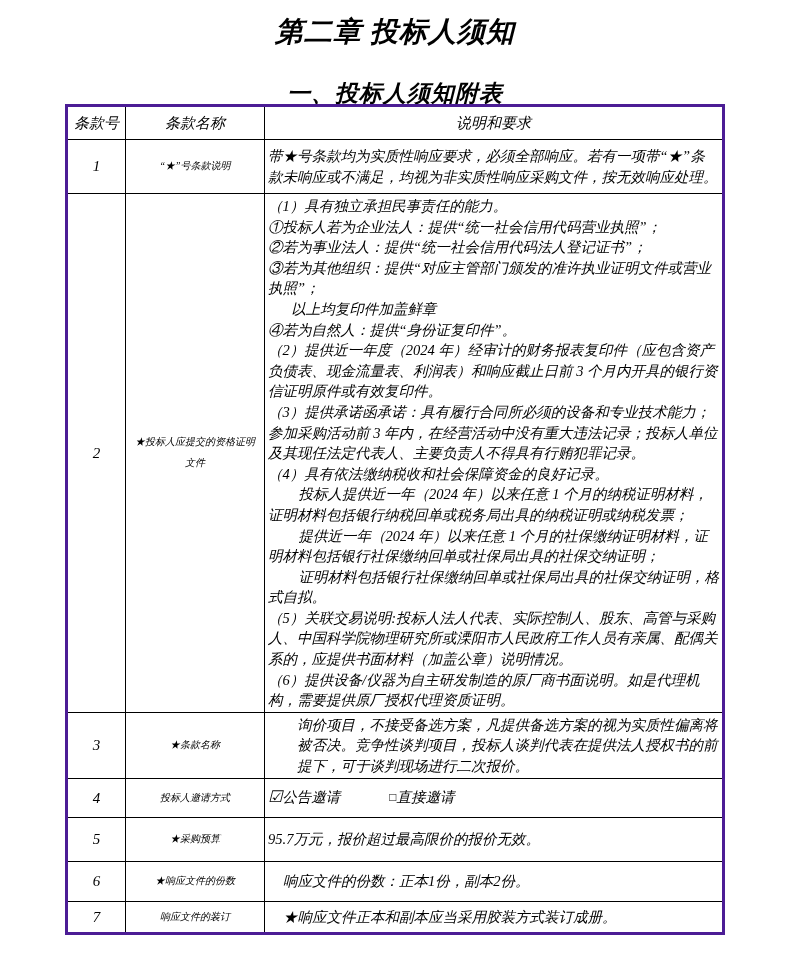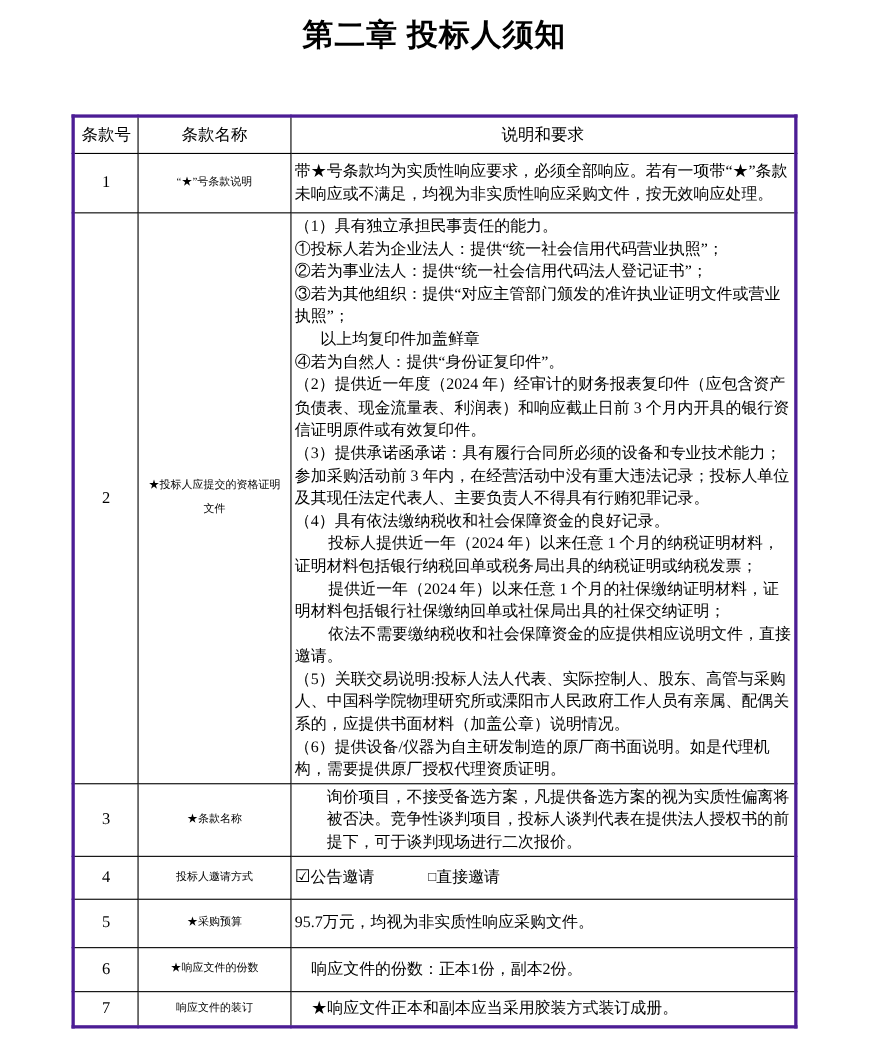--- a/index.html
+++ b/index.html
@@ -8,20 +8,21 @@
     background: #ffffff;
     font-family: "Liberation Serif", "DejaVu Serif", serif;
     color: #000;
   }
   .page {
     position: relative;
     width: 790px;
     height: 957px;
     background: #ffffff;
     overflow: hidden;
+    font-style: italic;
   }
   .chapter-title {
     margin-top: 13px;
     text-align: center;
     font-size: 28px;
     font-weight: bold;
     letter-spacing: 1px;
   }
   .section-title {
     margin-top: 27px;
@@ -71,20 +72,21 @@
   .cb { display: inline-block; }
   .cb-checked { font-size: 16px; }
   .cb-unchecked { font-size: 12px; position: relative; top: -1px; }
 </style>
 </head>
 <body>
 
 <div class="page">
 
   <div class="chapter-title">第二章 投标人须知</div>
+  <div class="section-title">一、投标人须知附表</div>
 
   <table class="notice-table">
     <colgroup>
         <col class="c1">
         <col class="c2">
         <col class="c3">
       </colgroup>
     <thead>
       <tr>
         <th>条款号</th>
@@ -110,21 +112,21 @@
           <p>①投标人若为企业法人：提供“统一社会信用代码营业执照”；</p>
           <p>②若为事业法人：提供“统一社会信用代码法人登记证书”；</p>
           <p>③若为其他组织：提供“对应主管部门颁发的准许执业证明文件或营业执照”；</p>
           <p class="indent-block">以上均复印件加盖鲜章</p>
           <p>④若为自然人：提供“身份证复印件”。</p>
           <p>（2）提供近一年度（2024 年）经审计的财务报表复印件（应包含资产负债表、现金流量表、利润表）和响应截止日前 3 个月内开具的银行资信证明原件或有效复印件。</p>
           <p>（3）提供承诺函承诺：具有履行合同所必须的设备和专业技术能力；参加采购活动前 3 年内，在经营活动中没有重大违法记录；投标人单位及其现任法定代表人、主要负责人不得具有行贿犯罪记录。</p>
           <p>（4）具有依法缴纳税收和社会保障资金的良好记录。</p>
           <p class="first-indent">投标人提供近一年（2024 年）以来任意 1 个月的纳税证明材料，证明材料包括银行纳税回单或税务局出具的纳税证明或纳税发票；</p>
           <p class="first-indent">提供近一年（2024 年）以来任意 1 个月的社保缴纳证明材料，证明材料包括银行社保缴纳回单或社保局出具的社保交纳证明；</p>
-          <p class="first-indent">依法不需要缴纳税收和社会保障资金的应提供相应说明文件，直接邀请。</p>
+          <p class="first-indent">证明材料包括银行社保缴纳回单或社保局出具的社保交纳证明，格式自拟。</p>
           <p>（5）关联交易说明:投标人法人代表、实际控制人、股东、高管与采购人、中国科学院物理研究所或溧阳市人民政府工作人员有亲属、配偶关系的，应提供书面材料（加盖公章）说明情况。</p>
           <p>（6）提供设备/仪器为自主研发制造的原厂商书面说明。如是代理机构，需要提供原厂授权代理资质证明。</p>
         </td>
       </tr>
 
       <tr class="row-3">
         <td class="cell-no">3</td>
         <td class="cell-name">★条款名称</td>
         <td class="cell-desc">
           <p>询价项目，不接受备选方案，凡提供备选方案的视为实质性偏离将被否决。竞争性谈判项目，投标人谈判代表在提供法人授权书的前提下，可于谈判现场进行二次报价。</p>
@@ -136,21 +138,21 @@
         <td class="cell-name">投标人邀请方式</td>
         <td class="cell-desc">
           <span class="option"><span class="cb cb-checked">☑</span><span>公告邀请</span></span><span class="option"><span class="cb cb-unchecked">□</span><span>直接邀请</span></span>
         </td>
       </tr>
 
       <tr class="row-5">
         <td class="cell-no">5</td>
         <td class="cell-name">★采购预算</td>
         <td class="cell-desc">
-          <p>95.7万元，均视为非实质性响应采购文件。</p>
+          <p>95.7万元，报价超过最高限价的报价无效。</p>
         </td>
       </tr>
 
       <tr class="row-6">
         <td class="cell-no">6</td>
         <td class="cell-name">★响应文件的份数</td>
         <td class="cell-desc">
           <p class="small-indent">响应文件的份数：正本1份，副本2份。</p>
         </td>
       </tr>

